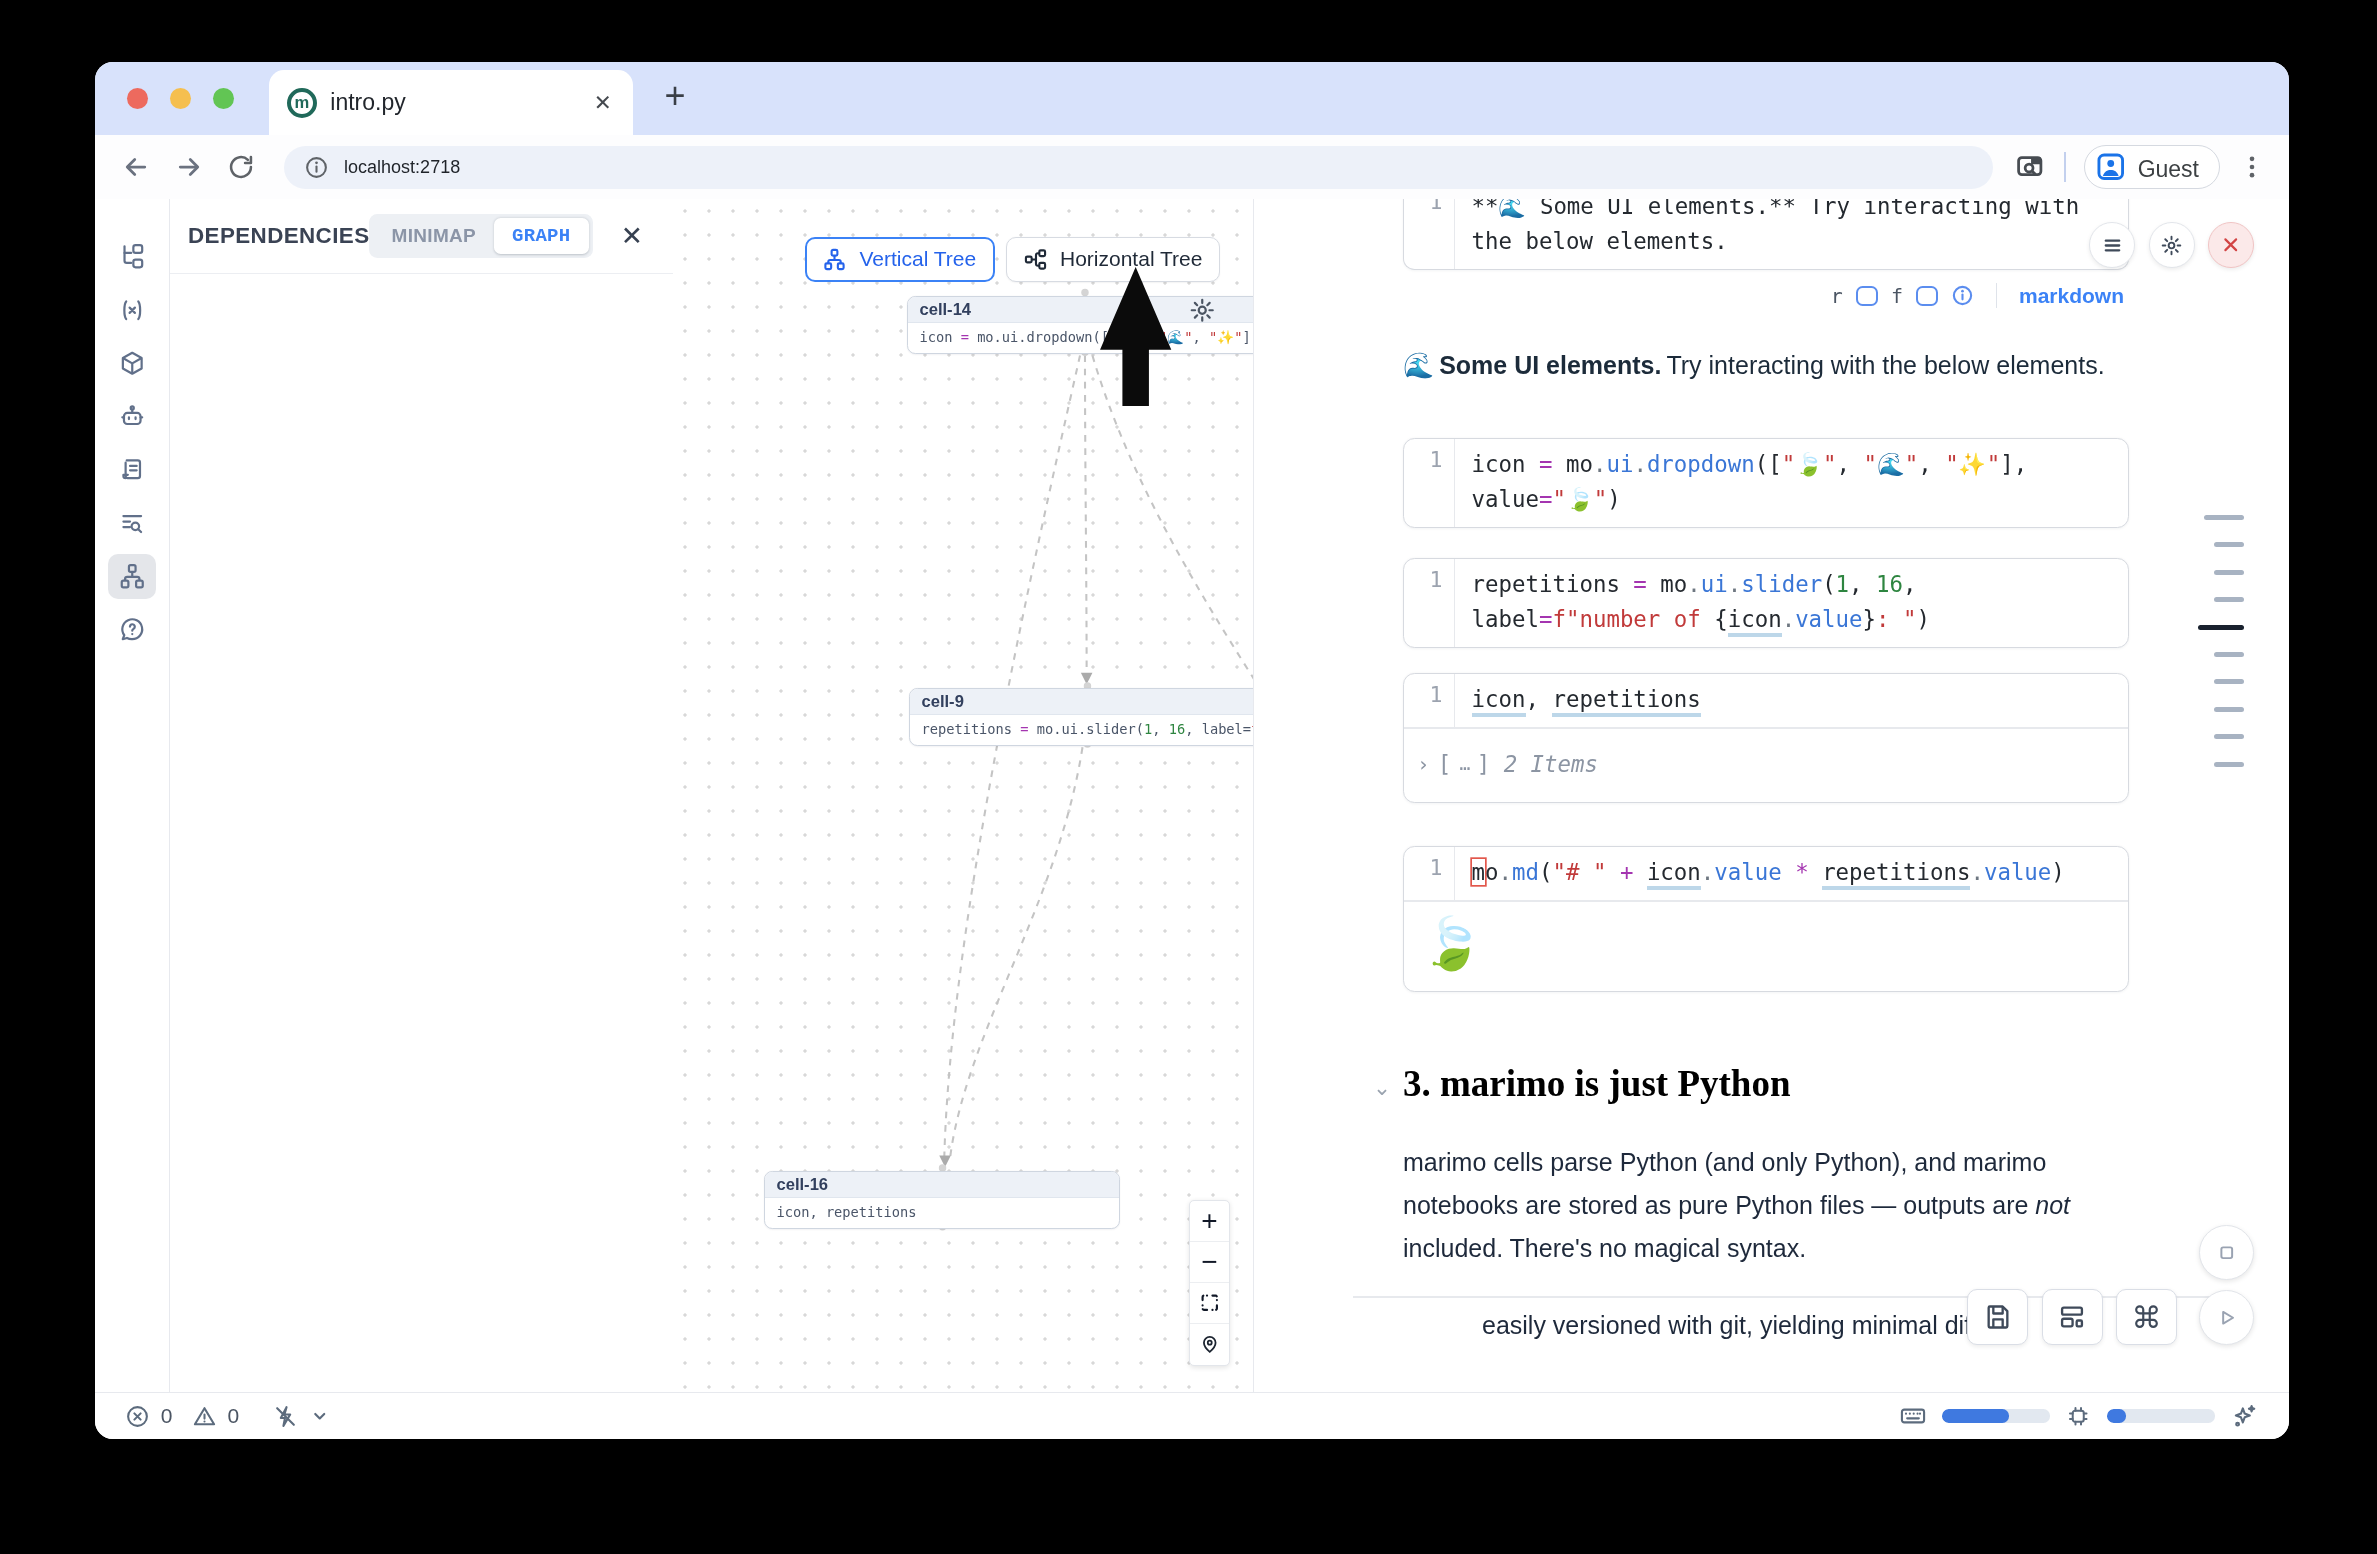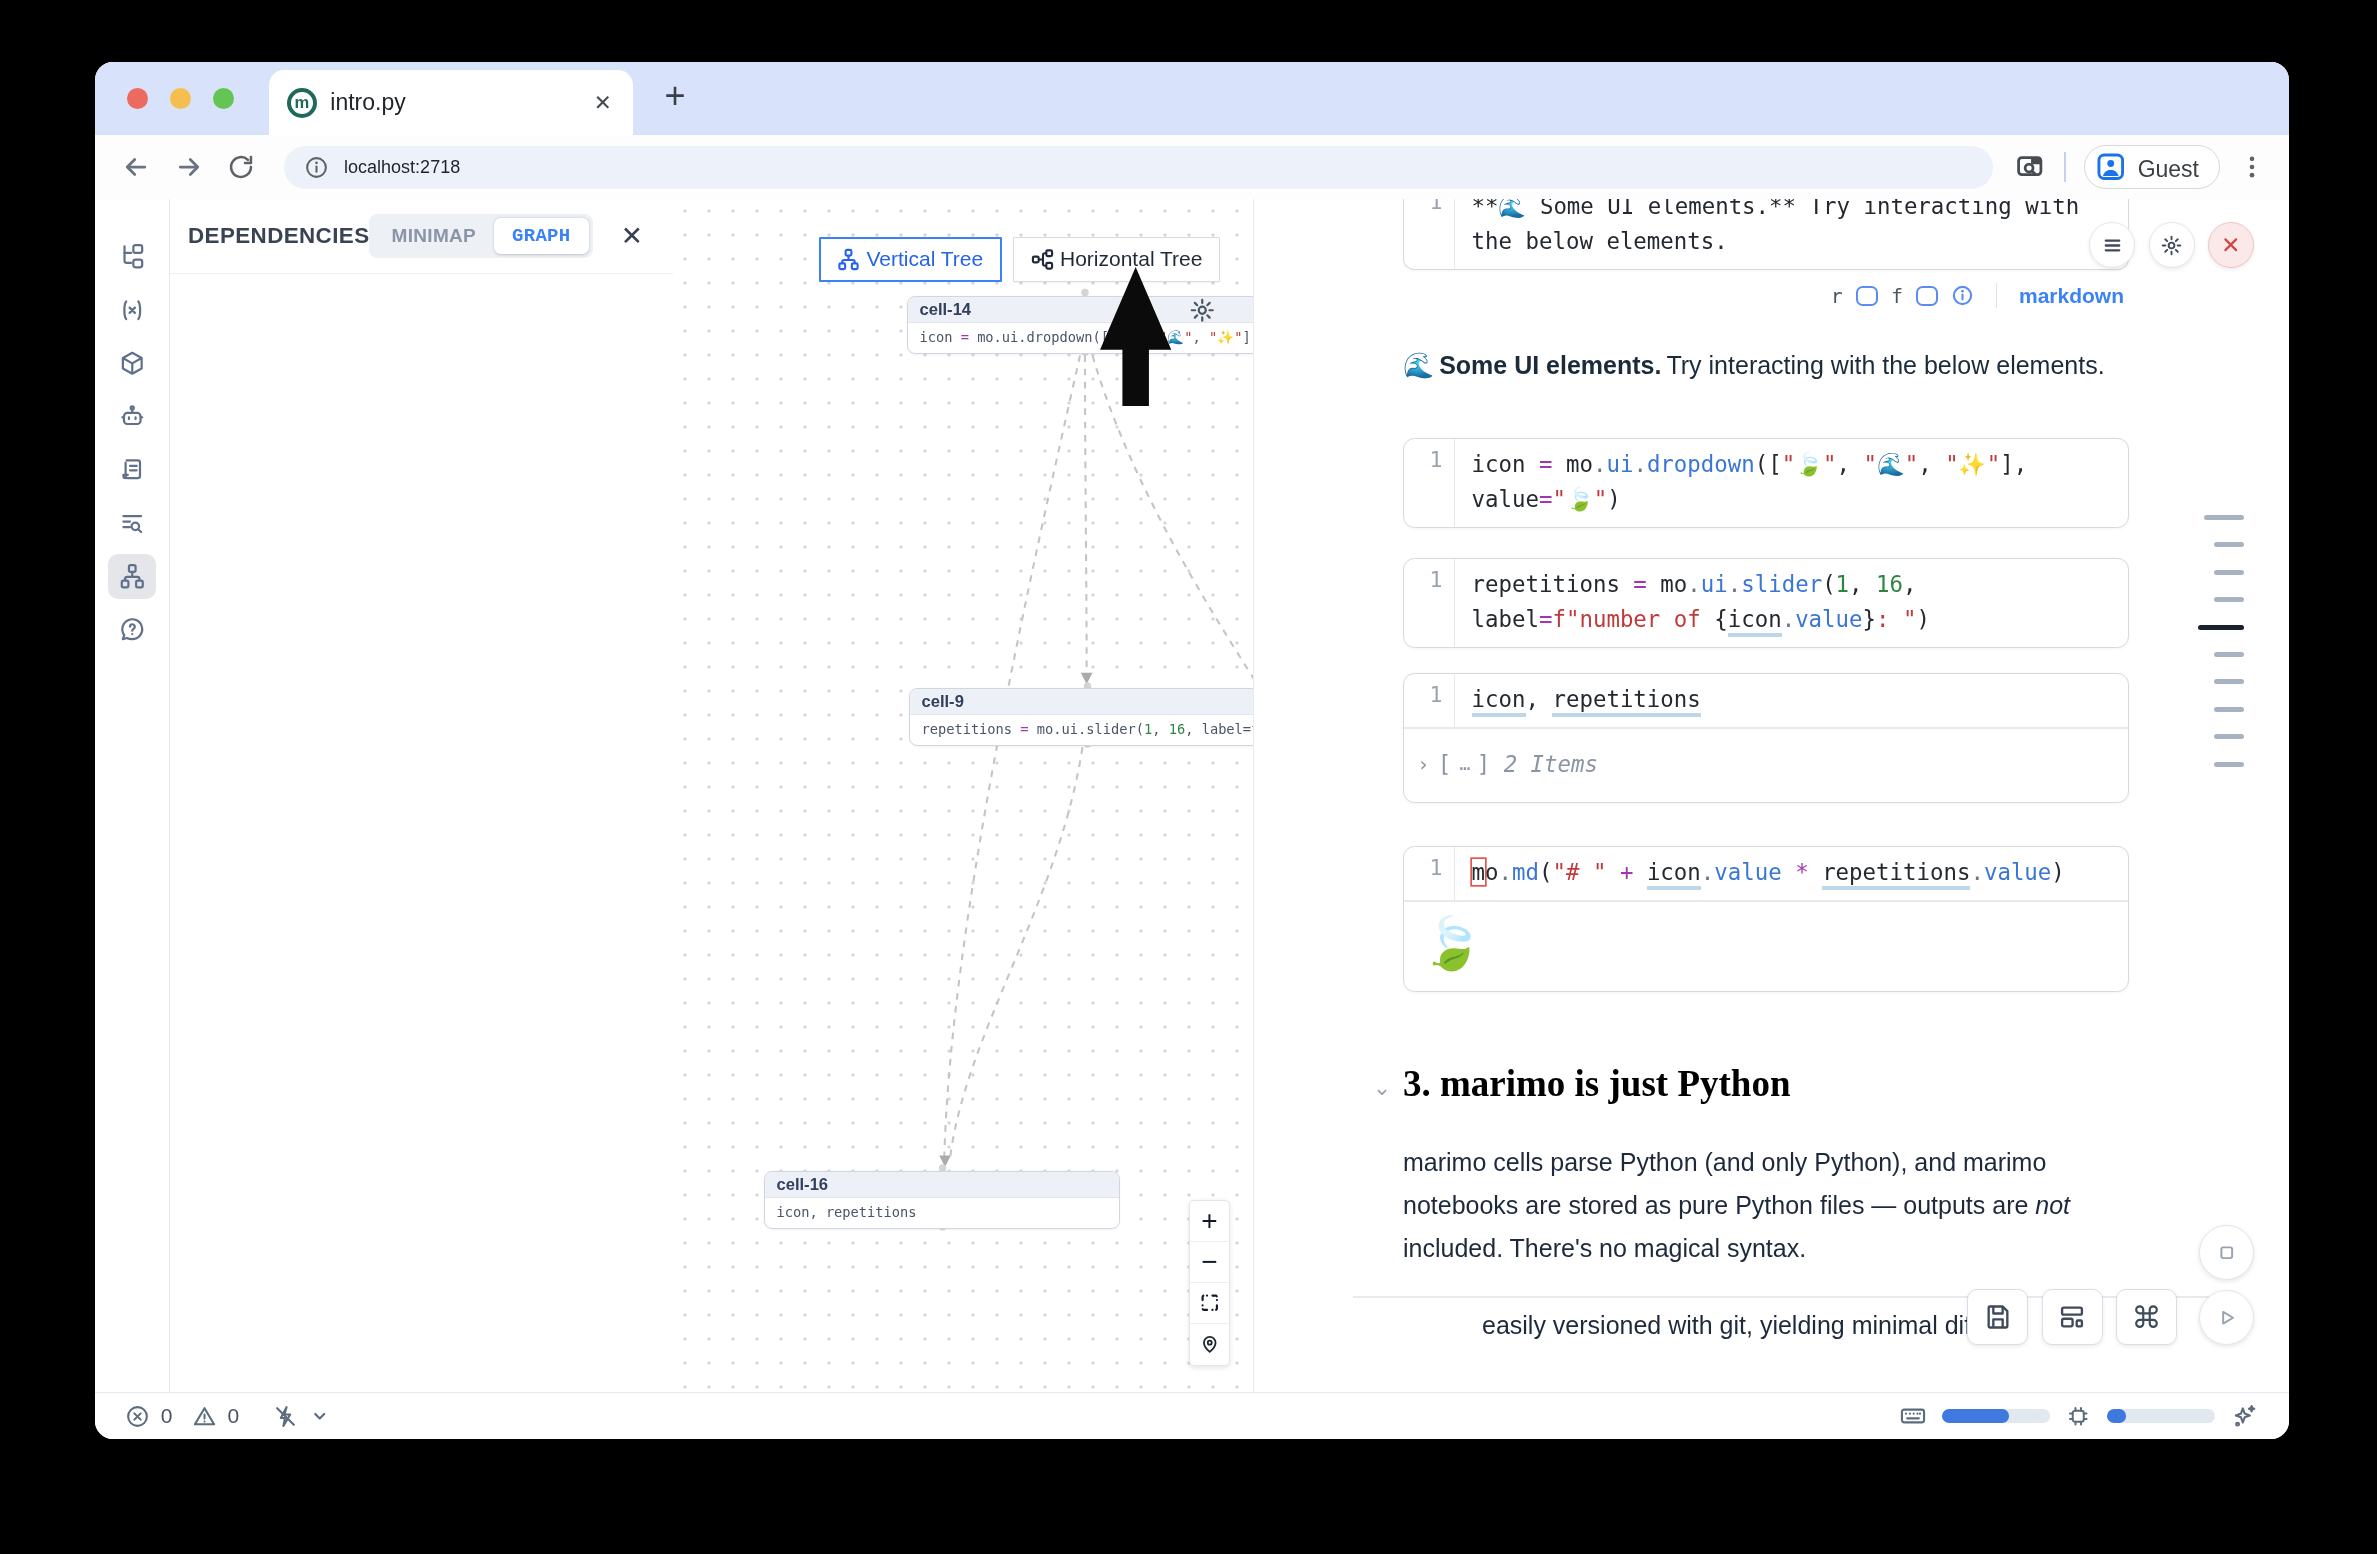--- a/index.html
+++ b/index.html
@@ -57,21 +57,21 @@
 
   .gnode { position:absolute; width:356px; border:1.7px solid #cfd6e0; border-radius:8.3px; background:#fff;
     overflow:hidden; box-shadow:0 0.8px 1.7px rgba(30,40,60,.06); }
   .gnode-h { background:#edf1f7; border-bottom:1.7px solid #e0e6ee; padding:2.5px 11.6px; font-size:16.6px;
     font-weight:700; color:#32405e; }
   .gnode-b { padding:4.1px 11.6px 5.8px; font-family:"DejaVu Sans Mono", monospace; font-size:13.7px; color:#4a5568;
     white-space:nowrap; overflow:hidden; }
   .gnode-b .code-line { line-height:20px; white-space:nowrap; }
 
   .tree-row { position:absolute; top:38px; right:33px; display:flex; gap:11.6px; }
-  .tree-btn { display:flex; align-items:center; gap:6px; background:#fff; border-radius:1px; padding:8.3px 16.6px;
+  .tree-btn { display:flex; align-items:center; gap:13px; background:#fff; border-radius:10px; padding:8.3px 16.6px;
     font-size:21px; }
   .tree-btn.vertical { border:2.1px solid #3b82f6; color:#2563eb; }
   .tree-btn.horizontal { border:1.7px solid #d7dbe2; color:#1f2937; box-shadow:0 0.8px 1.7px rgba(0,0,0,.05); }
   .graph-gear { position:absolute; top:98px; right:38px; }
 
   .zoomstack { position:absolute; right:23px; bottom:26.5px; width:41px; background:#fff; border:0.8px solid #e3e6eb;
     border-radius:5px; box-shadow:0 1.7px 5px rgba(0,0,0,.10); display:flex; flex-direction:column; }
   .zbtn { height:41px; display:flex; align-items:center; justify-content:center; border-bottom:0.8px solid #eceef1;
     font-size:28px; color:#111827; }
   .zbtn:last-child { border-bottom:none; }

